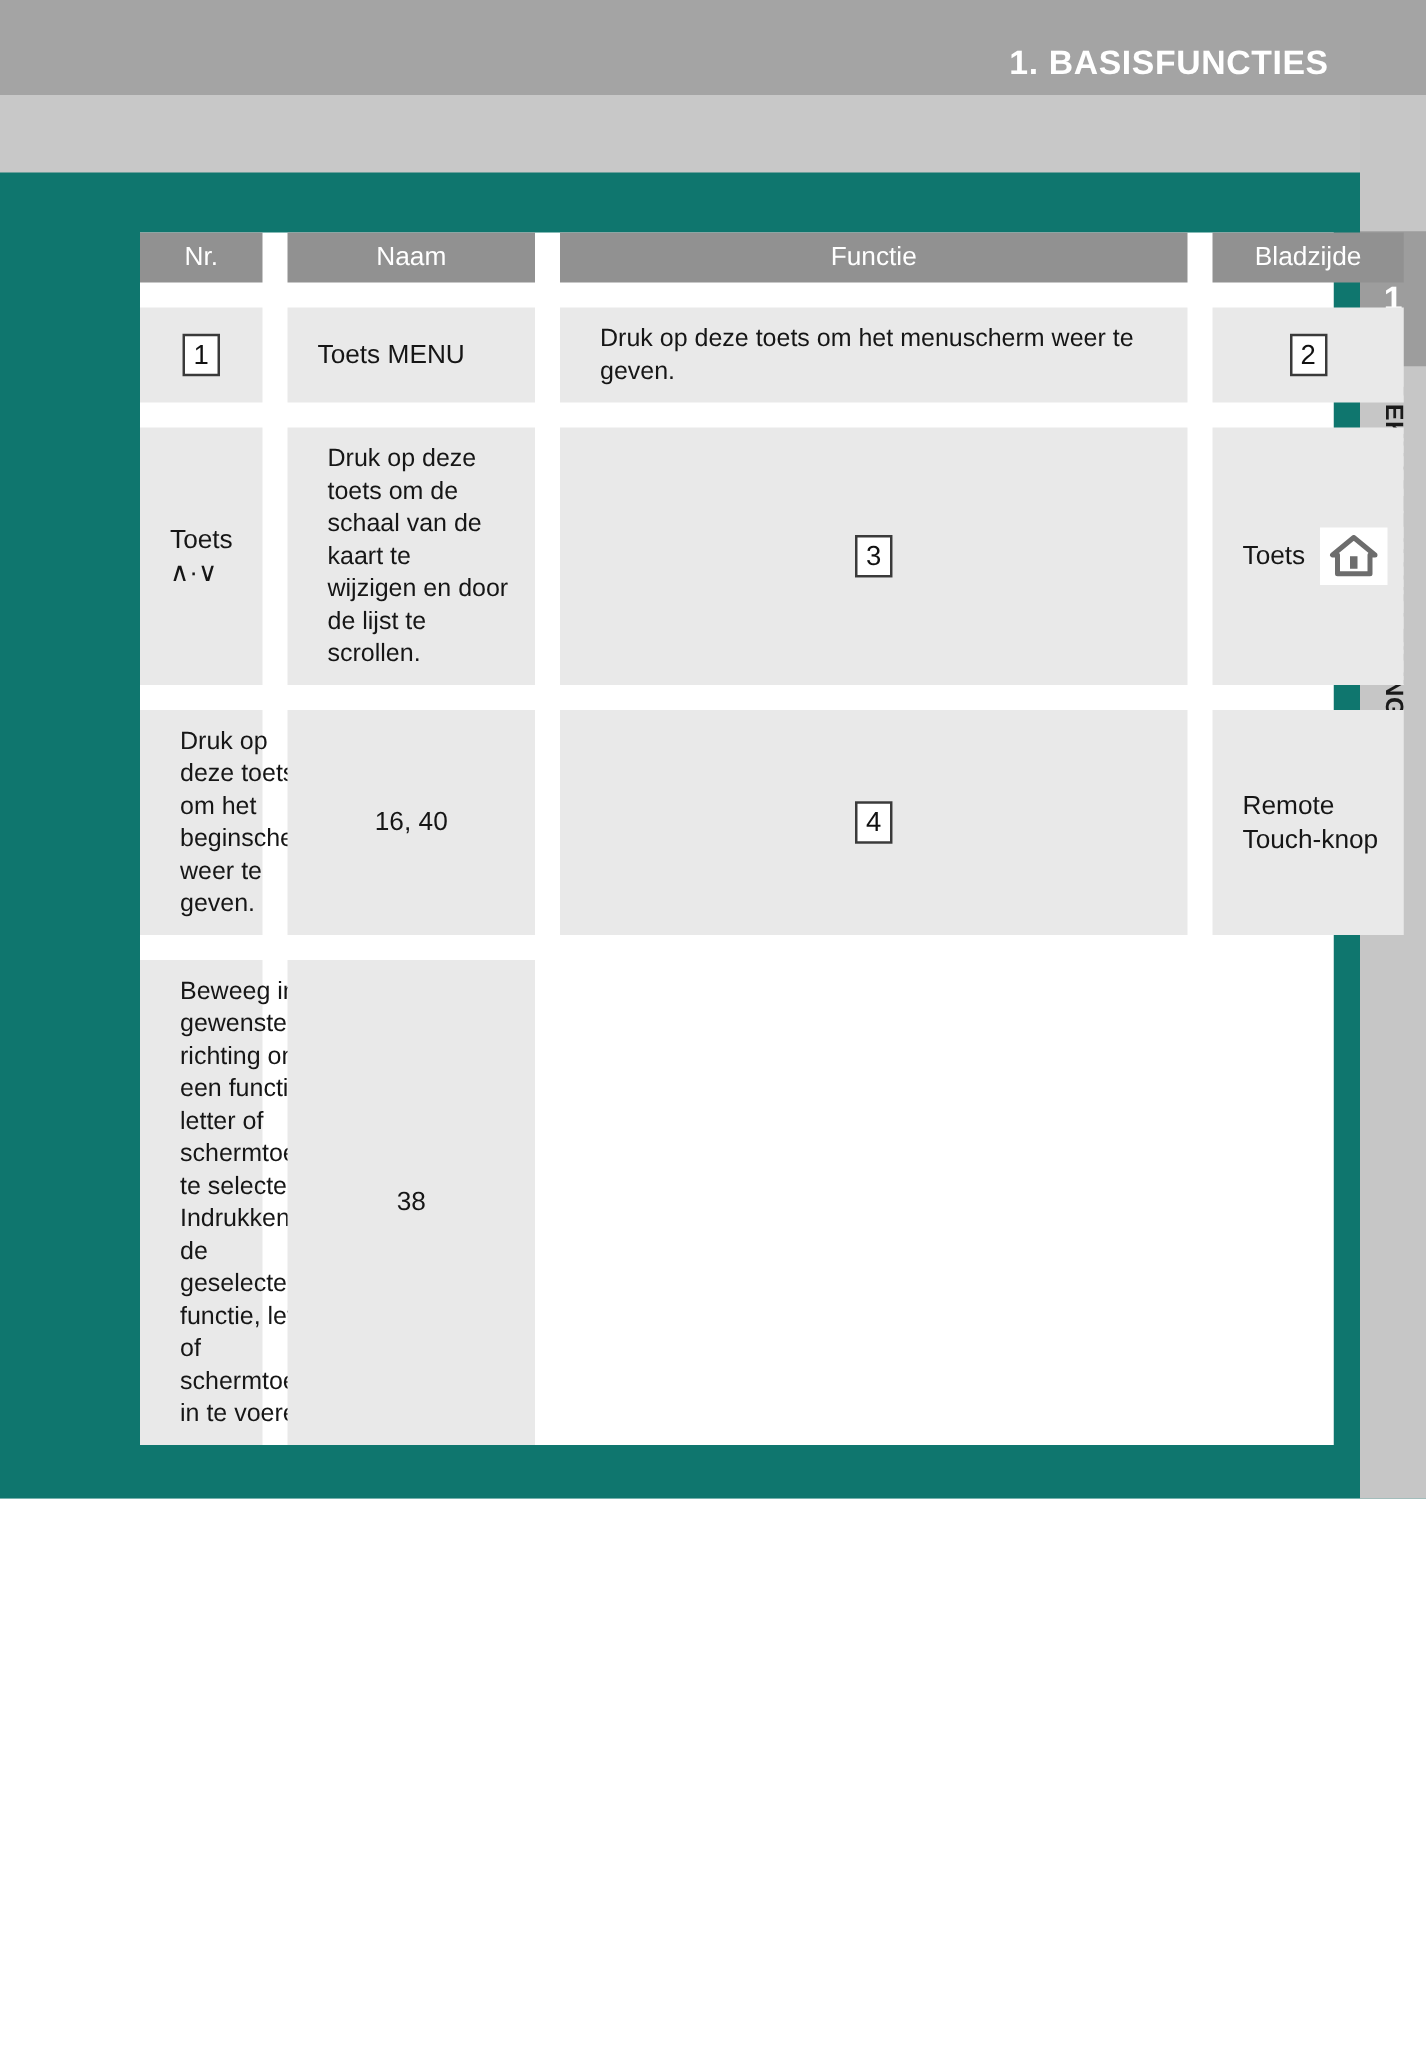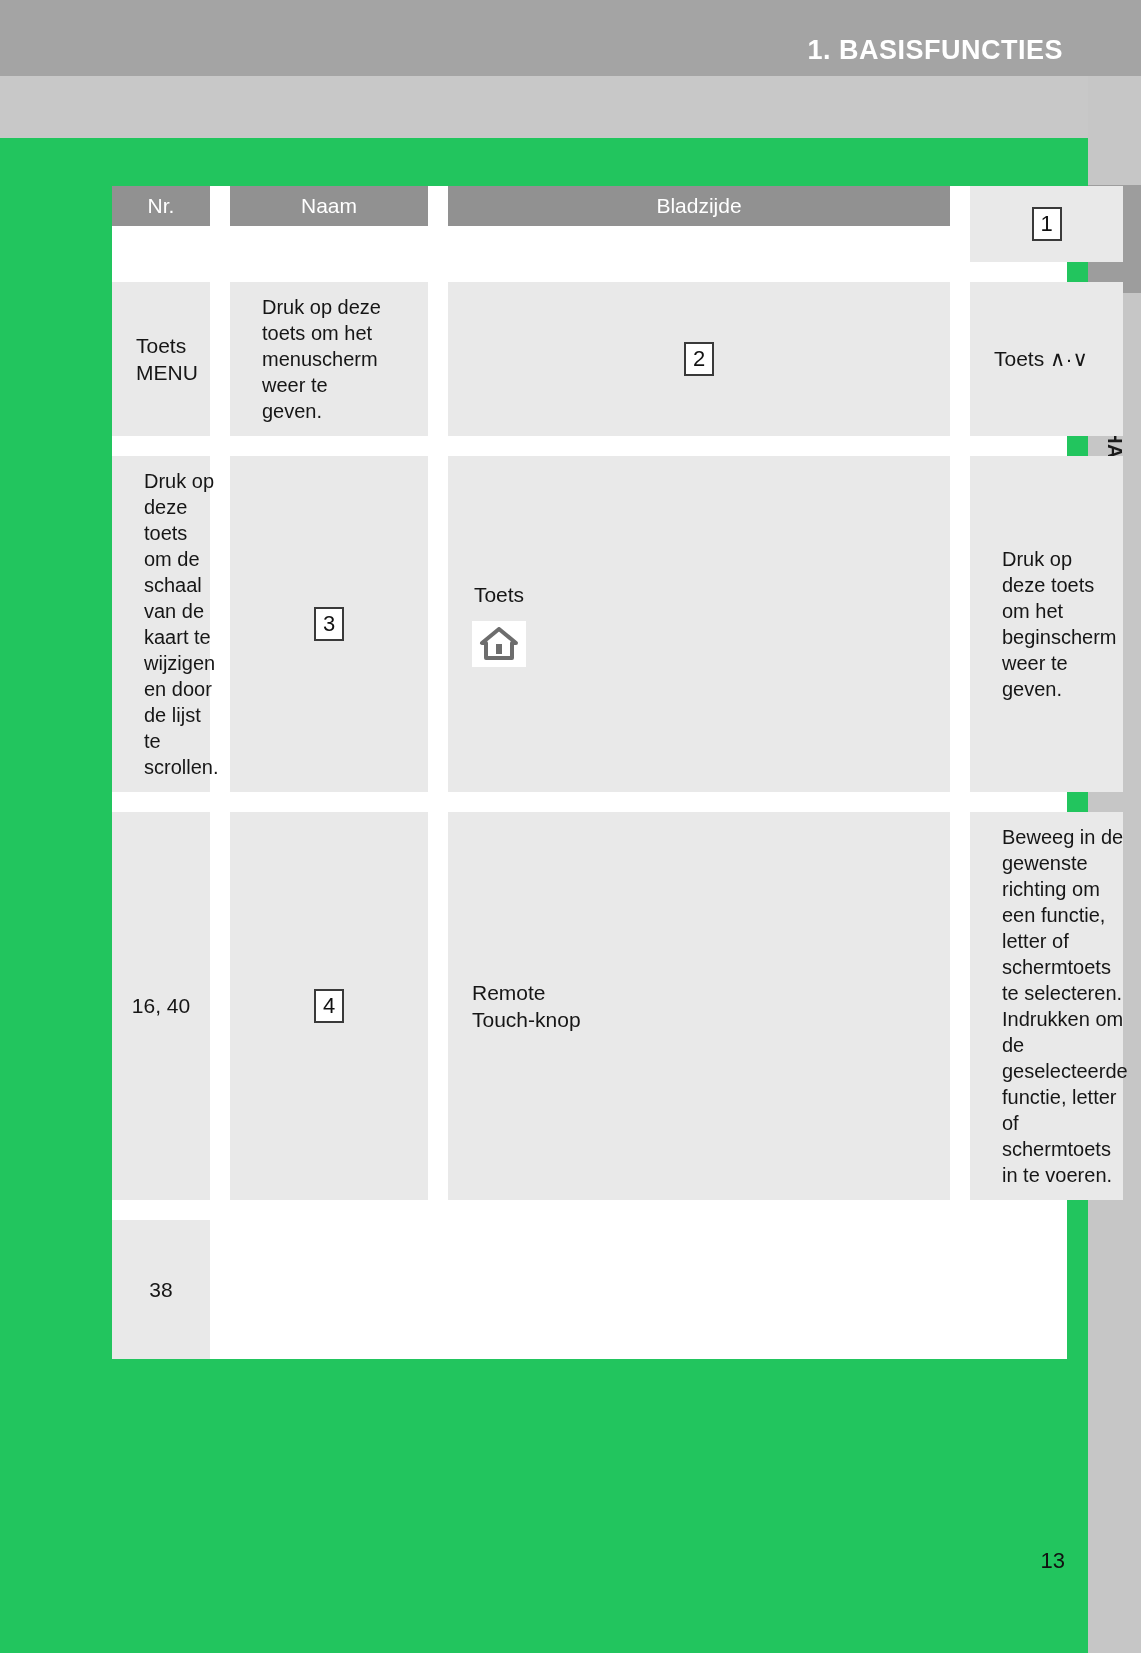--- a/index.html
+++ b/index.html
@@ -4,22 +4,22 @@
 <style>
   * { margin: 0; padding: 0; box-sizing: border-box; }
   html, body { background: #ffffff; }
   body {
     font-family: "Liberation Sans", sans-serif;
     color: #161616;
   }
   .page {
     position: relative;
     width: 1141px;
-    height: 1653px;
-    background: #22c55e;
+    height: 1199px;
+    background: #0f766e;
     overflow: hidden;
     text-decoration: underline;
   }
 
   
   .topbar {
     position: absolute;
     left: 0; top: 0;
     width: 1141px; height: 76px;
     background: #a4a4a4;
@@ -121,21 +121,20 @@
     border: 2px solid #3a3a3a;
     background: #ffffff;
     font-size: 22px;
     color: #111111;
   }
 
   .naam-with-icon {
     display: flex;
     align-items: center;
     gap: 12px;
-    flex-direction: column;
   }
   .home-box {
     display: inline-flex;
     align-items: center;
     justify-content: center;
     width: 54px; height: 46px;
     background: #ffffff;
   }
 
   
@@ -162,20 +161,21 @@
   <div class="chapter-box">
     <span>1</span>
   </div>
 
   <div class="side-label">BEKNOPTE HANDLEIDING</div>
 
   <div class="info-table">
 
     <div class="cell head">Nr.</div>
     <div class="cell head">Naam</div>
+    <div class="cell head">Functie</div>
     <div class="cell head">Bladzijde</div>
 
     <div class="cell nr r1">
       <span class="num-badge">1</span>
     </div>
     <div class="cell naam r1">Toets MENU</div>
     <div class="cell functie r1">Druk op deze toets om het menuscherm weer te
 geven.</div>
 
     <div class="cell nr r2">

